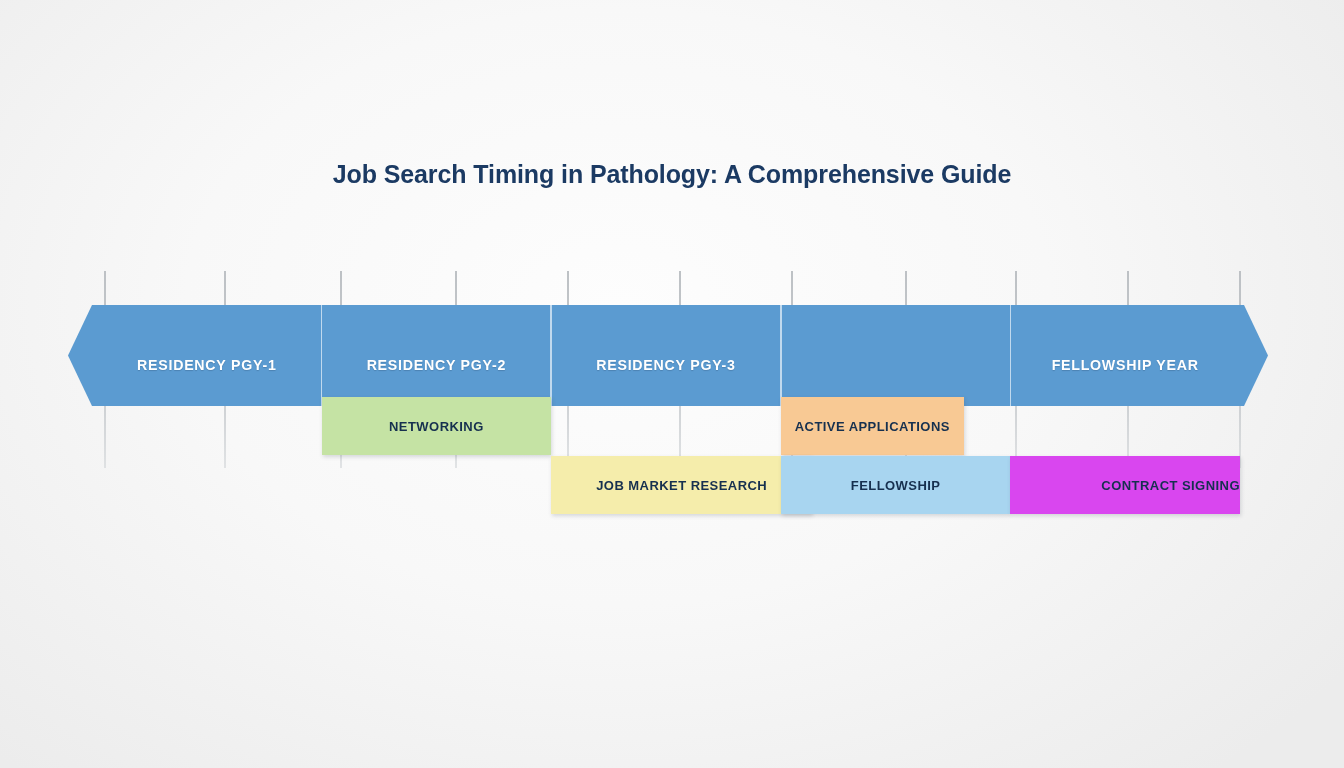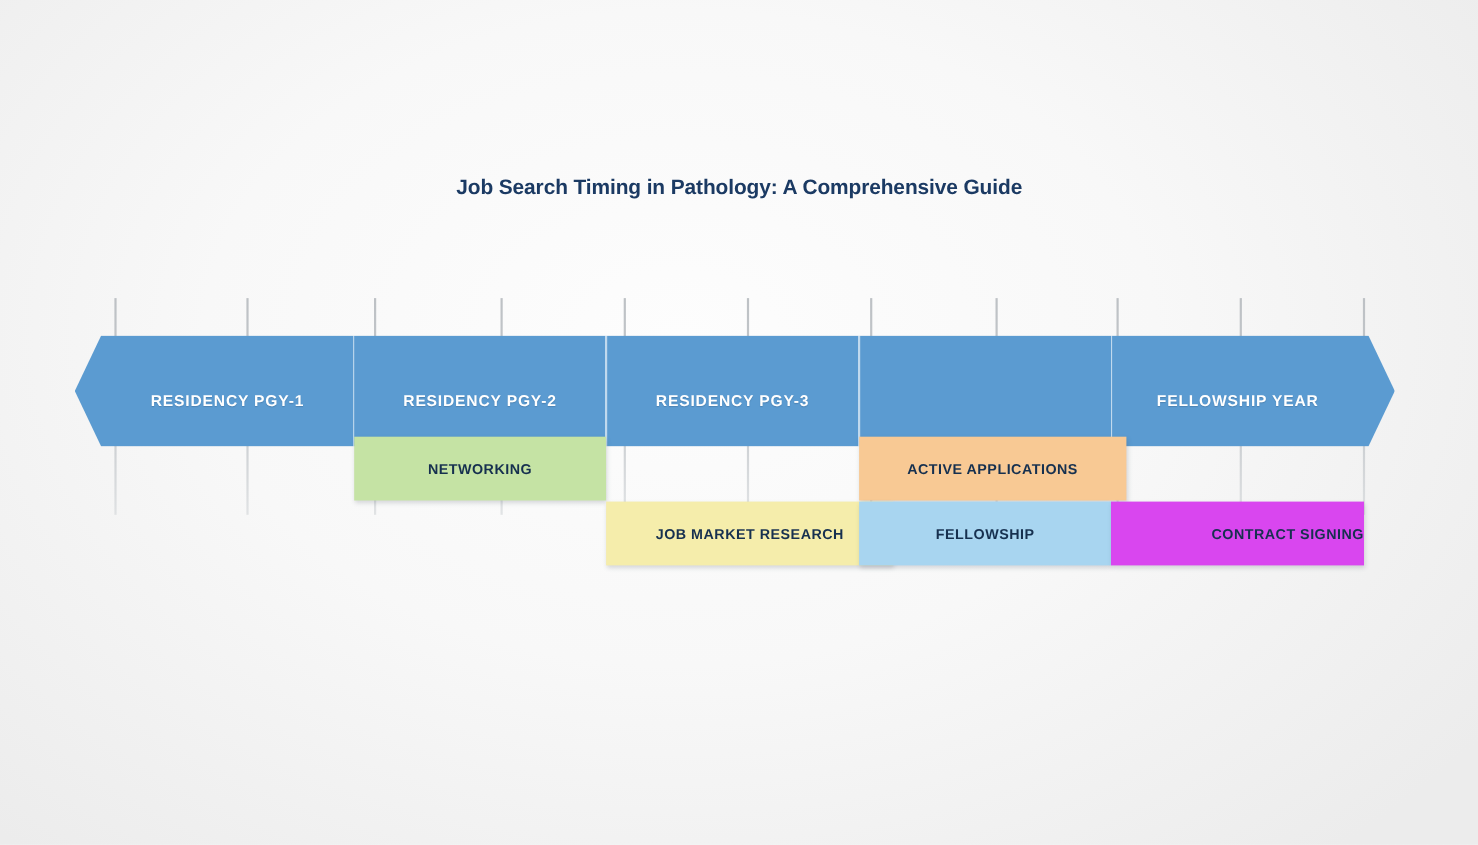--- a/index.html
+++ b/index.html
@@ -26,21 +26,21 @@
     height: 768px;
   }
 
   
   .chart-title {
     position: absolute;
     left: 0;
     top: 160px;
     width: 1344px;
     text-align: center;
-    font-size: 19px;
+    font-size: 25px;
     font-weight: bold;
     color: #1b3a63;
     letter-spacing: -0.1px;
     white-space: nowrap;
   }
 
   
   .gridline {
     position: absolute;
     top: 271px;
@@ -164,21 +164,21 @@
         <div class="phase-sep" style="left: 482.35px;"></div>
         <div class="phase-sep" style="left: 711.95px;"></div>
         <div class="phase-sep" style="left: 941.55px;"></div>
       </div>
   </div>
 
   <div id="task-layer">
       <div class="task" style="left: 321.6px; width: 229.6px; top: 397px; height: 58px; background: rgb(197, 227, 164);">
         <span class="task-label">NETWORKING</span>
       </div>
-      <div class="task" style="left: 780.8px; width: 243px; top: 397px; height: 58px; background: rgb(248, 201, 148);">
+      <div class="task" style="left: 780.8px; width: 183px; top: 397px; height: 58px; background: rgb(248, 201, 148);">
         <span class="task-label">ACTIVE APPLICATIONS</span>
       </div>
       <div class="task" style="left: 551.2px; width: 261px; top: 456px; height: 58px; background: rgb(245, 237, 171);">
         <span class="task-label">JOB MARKET RESEARCH</span>
       </div>
       <div class="task" style="left: 780.8px; width: 229.6px; top: 456px; height: 58px; background: rgb(168, 213, 240);">
         <span class="task-label">FELLOWSHIP</span>
       </div>
       <div class="task" style="left: 1010.4px; width: 229.6px; top: 456px; height: 58px; background: #d946ef; justify-content: flex-end;">
         <span class="task-label">CONTRACT SIGNING</span>

